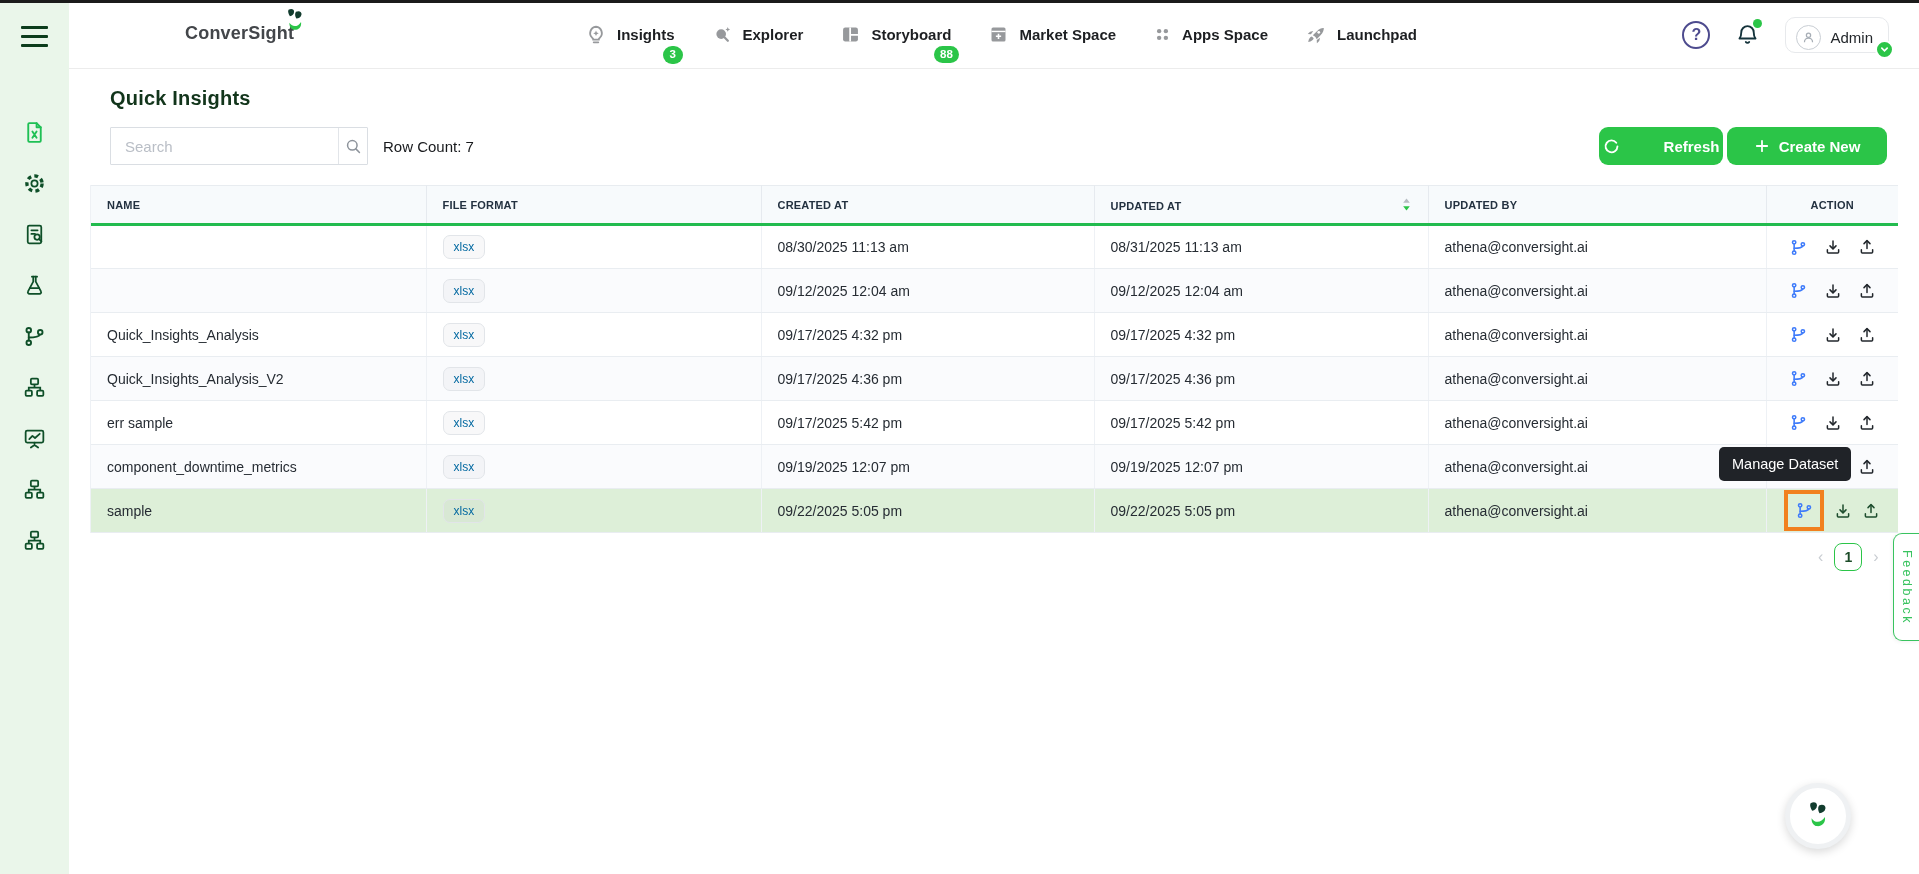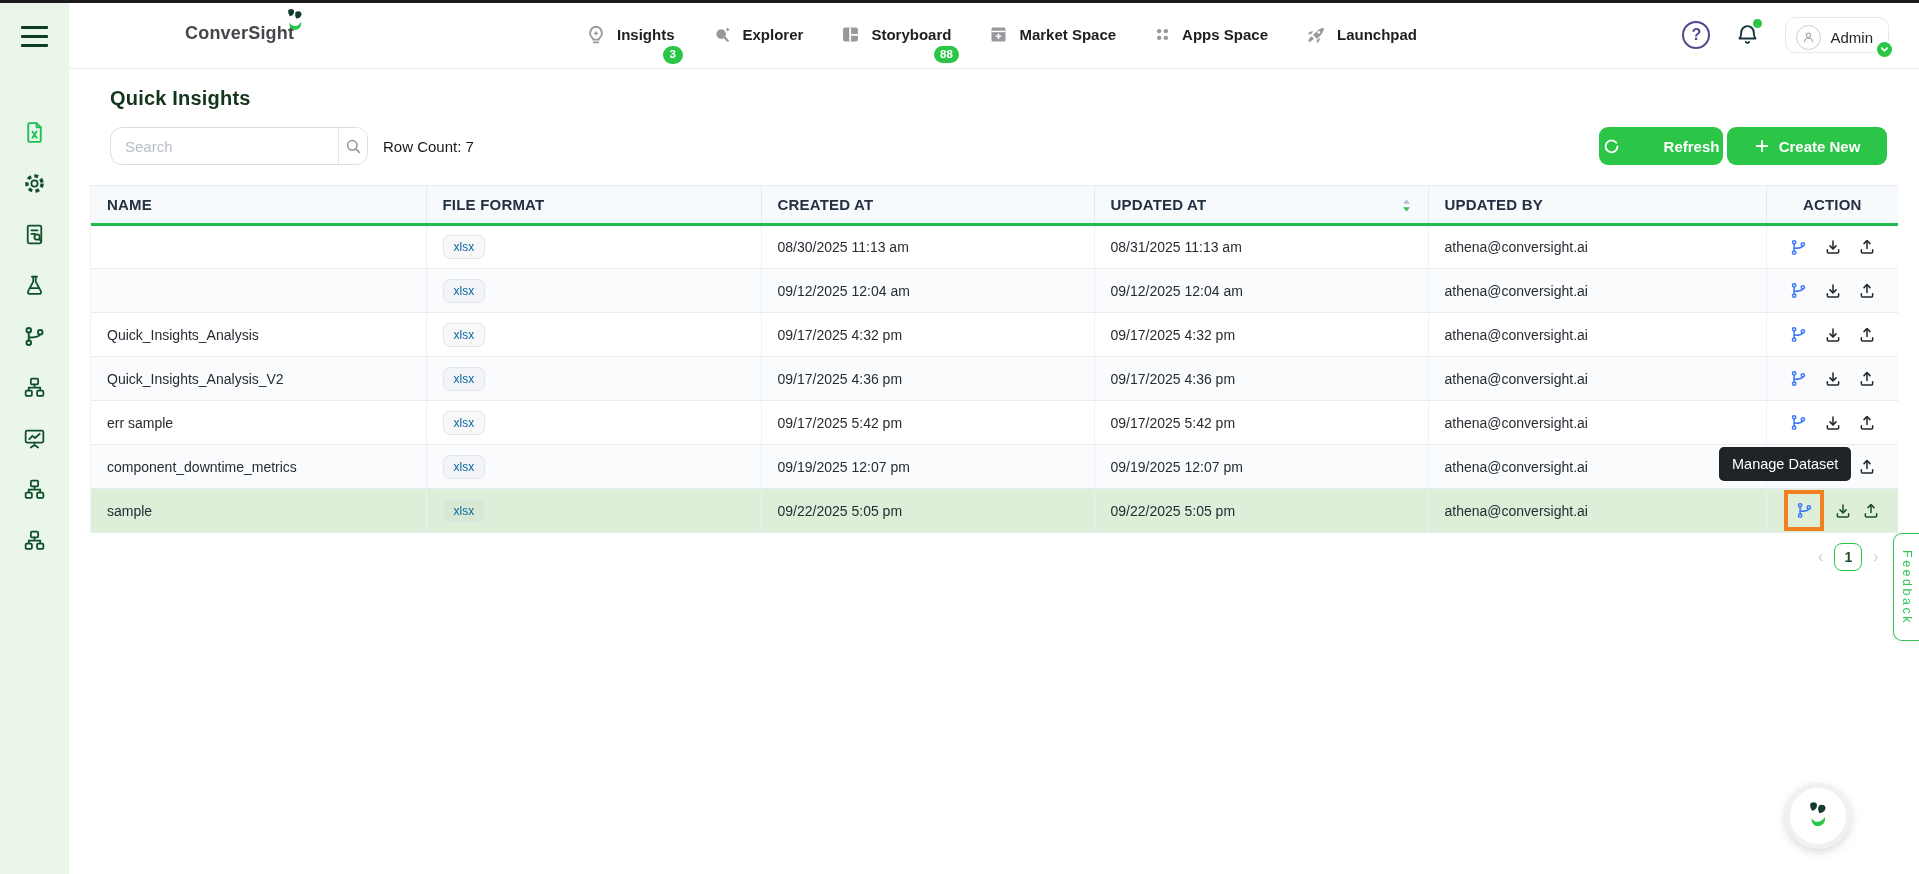--- a/index.html
+++ b/index.html
@@ -31,33 +31,33 @@
   .help-btn { width:28px; height:28px; border:2.4px solid #4d4b8e; border-radius:50%; color:#4d4b8e; font-weight:700; font-size:16px; display:flex; align-items:center; justify-content:center; cursor:pointer; }
   .bell-wrap { position:relative; cursor:pointer; display:flex; }
   .bell-dot { position:absolute; top:-3px; right:-2px; width:9px; height:9px; background:#2bc548; border-radius:50%; }
   .admin-pill { position:relative; display:flex; align-items:center; gap:9px; border:1px solid #e7e9ec; border-radius:10px; padding:7px 15px 2px 10px; cursor:pointer; background:#fff; }
   .admin-avatar { width:25px; height:25px; border:1.5px solid #c9ced4; border-radius:50%; display:flex; align-items:center; justify-content:center; }
   .admin-label { font-size:15px; font-weight:500; color:#23272b; }
   .admin-caret { position:absolute; right:-6px; bottom:-7px; width:19px; height:19px; border-radius:50%; background:#2bc548; border:2px solid #fff; display:flex; align-items:center; justify-content:center; }
 
   
   .page-title { position:absolute; left:110px; top:87px; font-size:20px; font-weight:700; color:#12351b; letter-spacing:.2px; }
-  .searchbox { position:absolute; left:110px; top:127px; width:258px; height:38px; border:1px solid #dadee3; border-radius:12px; display:flex; overflow:hidden; background:#fff; }
+  .searchbox { position:absolute; left:110px; top:127px; width:258px; height:38px; border:1px solid #dadee3; border-radius:1px; display:flex; overflow:hidden; background:#fff; }
   .searchbox input { flex:1; border:none; outline:none; padding:0 14px; font-size:15px; color:#333; font-family:inherit; background:transparent; }
   .searchbox input::placeholder { color:#b9bec6; }
   .search-btn { width:45px; border-left:1px solid #e2e5e9; display:flex; align-items:center; justify-content:center; cursor:pointer; background:#fff; }
   .rowcount { position:absolute; left:383px; top:138px; font-size:15px; font-weight:500; color:#17191c;text-align:center; }
   .btn { position:absolute; top:127px; height:38px; border-radius:9px; background:#2bc548; color:#fff; font-size:15px; font-weight:600; display:flex; align-items:center; justify-content:center; gap:9px; border:none; cursor:pointer; font-family:inherit; }
   .btn-refresh { left:1599px; width:124px;gap:44px; }
   .btn-create { left:1727px; width:160px; }
 
   
   .table-wrap { position:absolute; left:90px; top:185px; width:1807px; border-left:1px solid #eef1f5; border-right:1px solid #eef1f5; }
   table { width:100%; border-collapse:collapse; table-layout:fixed; }
-  thead th { height:39px; background:#f7fafc; text-align:left; padding:0 16px; font-size:15px; font-weight:700; color:#233140; letter-spacing:.2px; border-top:1px solid #e8ecf0; border-bottom:3px solid #22bb4e; border-right:1px solid #e6eaef; cursor:pointer; }
+  thead th { height:39px; background:#f7fafc; text-align:left; padding:0 16px; font-size:11px; font-weight:700; color:#233140; letter-spacing:.2px; border-top:1px solid #e8ecf0; border-bottom:3px solid #22bb4e; border-right:1px solid #e6eaef; cursor:pointer; }
   thead th:last-child { border-right:none; text-align:center; }
   thead th .th-flex { display:flex; align-items:flex-end; justify-content:space-between; }
   tbody td { height:44px; padding:0 16px; font-size:14px; color:#262c33; border-bottom:1px solid #e9edf1; border-right:1px solid #eef1f5; background:#fff; overflow:hidden; white-space:nowrap; }
   tbody td:last-child { border-right:none; }
   tbody tr:nth-child(even) td { background:#fafbfd; }
   tbody tr.highlight td { background:#ddefd8; }
   .badge-xlsx { display:inline-block; padding:4px 10px; border:1px solid #e2e5e9; background:rgba(130,140,150,0.06); border-radius:7px; font-size:12px; color:#0369a1; }
   .action-cell { display:flex; align-items:center; justify-content:center; gap:16px; }
   .icon-btn { background:none; border:none; padding:0; display:flex; align-items:center; justify-content:center; cursor:pointer; }
   .highlight-box { display:flex; align-items:center; justify-content:center; width:40px; height:41px; border:4px solid #f1801f; background:transparent; }

